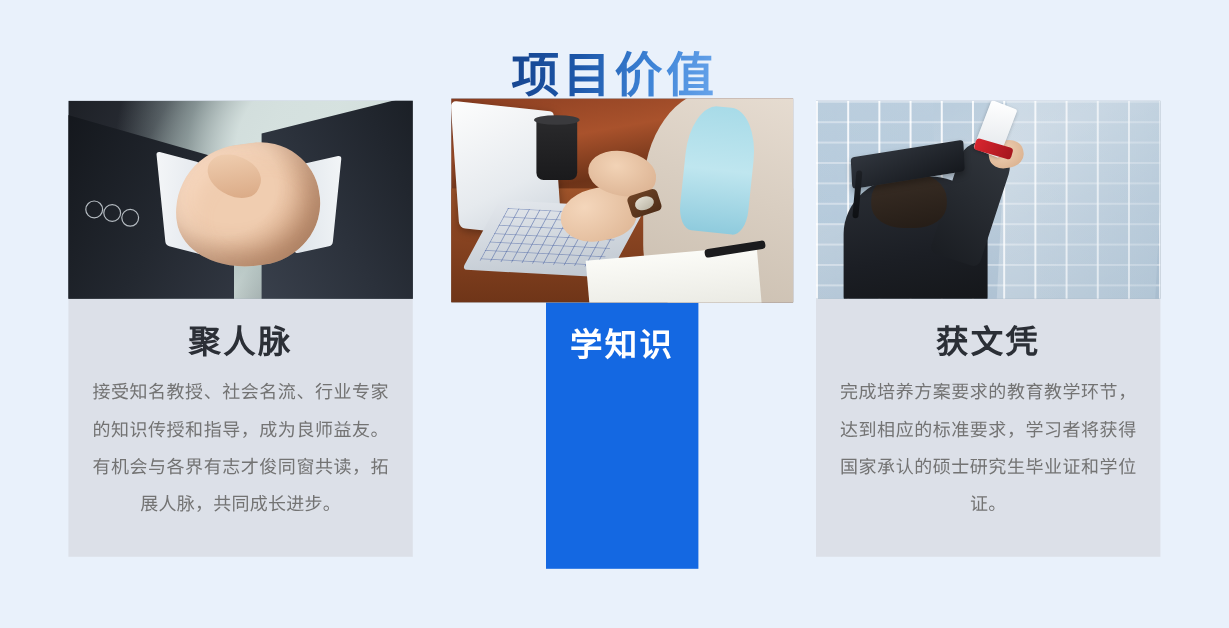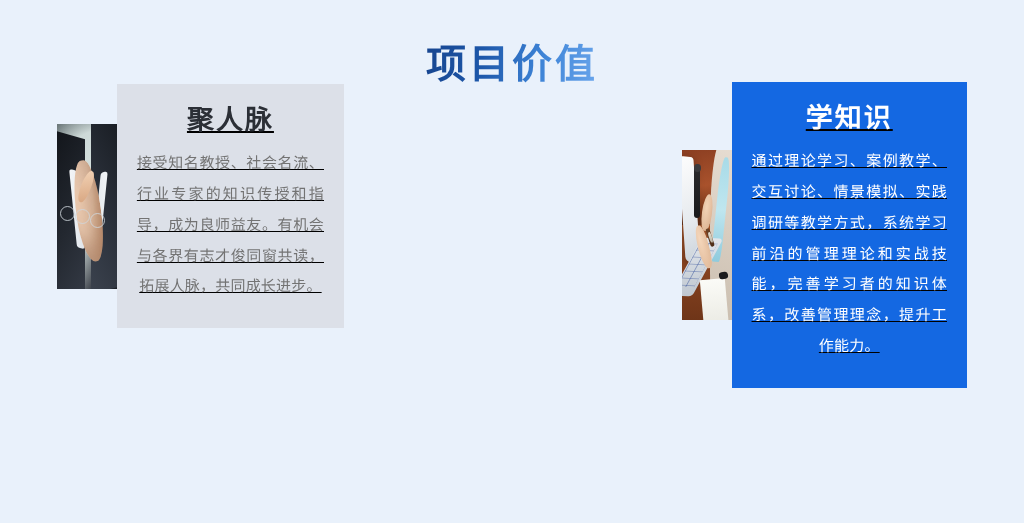--- a/index.html
+++ b/index.html
@@ -46,22 +46,22 @@
     width: 910px;
     height: 400px;
     display: flex;
     align-items: flex-start;
     justify-content: space-between;
   }
 
   .card {
     width: 287px;
     display: flex;
+    flex-direction: column;
     align-items: center;
-    text-decoration: underline;
   }
   .card.featured {
     width: 285px;
     margin-top: -2px;
     padding-left: 13px;
   }
 
   .card-media {
     width: 100%;
     height: 165px;
@@ -351,18 +351,38 @@
         <div class="cup"></div>
         <div class="hand-a"></div>
         <div class="hand-b"></div>
         <div class="watch"></div>
         <div class="paper"></div>
         <div class="pen"></div>
       </div>
     </div>
     <div class="card-body">
       <h2 class="card-title">学知识</h2>
-      <p class="card-text">通过理论学习、案例教学、交互讨论、情景模拟、实践调研等教学方式，系统学习前沿的管理理论和实战技能，完善学习者的知识体系，改善管理理念，提升工作能力。</p>
     </div>
   </div>
 
+  <div class="card">
+    <div class="card-media">
+      <div class="photo ph-grad">
+        <div class="sky"></div>
+        <div class="towers"></div>
+        <div class="tower-right"></div>
+        <div class="body"></div>
+        <div class="arm"></div>
+        <div class="head"></div>
+        <div class="cap"></div>
+        <div class="tassel"></div>
+        <div class="fist"></div>
+        <div class="diploma"></div>
+        <div class="ribbon"></div>
+      </div>
+    </div>
+    <div class="card-body">
+      <h2 class="card-title">获文凭</h2>
+      <p class="card-text">完成培养方案要求的教育教学环节，达到相应的标准要求，学习者将获得国家承认的硕士研究生毕业证和学位证。</p>
+    </div>
+  </div>
 
 </div>
 
 </body></html>

